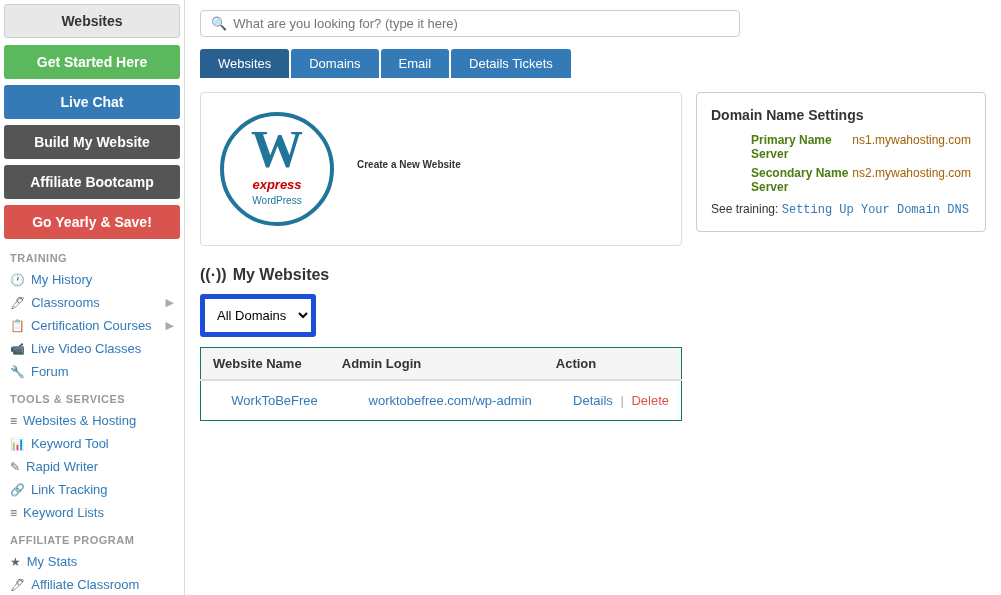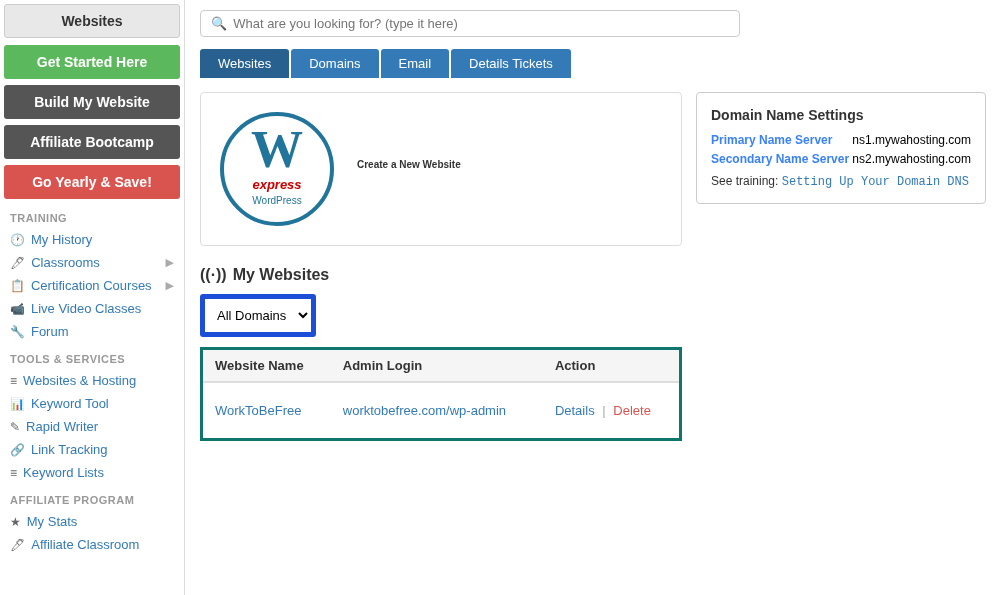--- a/index.html
+++ b/index.html
@@ -202,37 +202,38 @@
       border-radius: 3px;
       font-size: 13px;
       background: #fff;
       cursor: pointer;
     }
 
     
     .websites-table {
       width: 100%;
       border-collapse: collapse;
-      border: 3px solid #0f766e;
+      border: 1px solid #0f766e;
     }
 
     .websites-table th {
       background: #f5f5f5;
       text-align: left;
       padding: 8px 12px;
       font-size: 13px;
       font-weight: bold;
       color: #333;
       border-bottom: 2px solid #ddd;
     }
 
     .websites-table td {
-      padding: 20px 12px;
+      padding: 12px 12px;
       border-bottom: 1px solid #eee;
       font-size: 13px;
+      text-align: right;
     }
 
     .websites-table tr:last-child td { border-bottom: none; }
 
     .link { color: #337ab7; text-decoration: none; cursor: pointer; }
     .link-red { color: #d9534f; }
 
     .action-sep { color: #aaa; margin: 0 4px; }
 
     
@@ -253,38 +254,39 @@
       margin-bottom: 10px;
     }
 
     .dns-row {
       display: flex;
       justify-content: space-between;
       margin-bottom: 5px;
       font-size: 12px;
     }
 
-    .dns-label { font-weight: bold; color: #3b82f6; }
-    .dns-value { color: #000000; }
+    .dns-label { font-weight: bold; color: #4d7c0f; margin-left: 40px; }
+    .dns-value { color: #a16207; }
 
     .dns-training {
       margin-top: 8px;
       font-size: 12px;
       color: #333;
     }
 
     .dns-training a { color: #337ab7; text-decoration: none; font-family: Liberation Mono, monospace; }
   </style>
 </head>
 <body>
 
 <div id="sidebar">
   <div class="sidebar-dashboard">Websites</div>
 
   <button class="sidebar-btn btn-green">Get Started Here</button>
+  <button class="sidebar-btn btn-blue">Live Chat</button>
   <button class="sidebar-btn btn-dark">Build My Website</button>
   <button class="sidebar-btn btn-dark">Affiliate Bootcamp</button>
   <button class="sidebar-btn btn-red">Go Yearly &amp; Save!</button>
 
   <div class="sidebar-section-title">TRAINING</div>
 
   <div class="sidebar-item">
     <span class="icon">🕐</span>
     <span>My History</span>
   </div>

